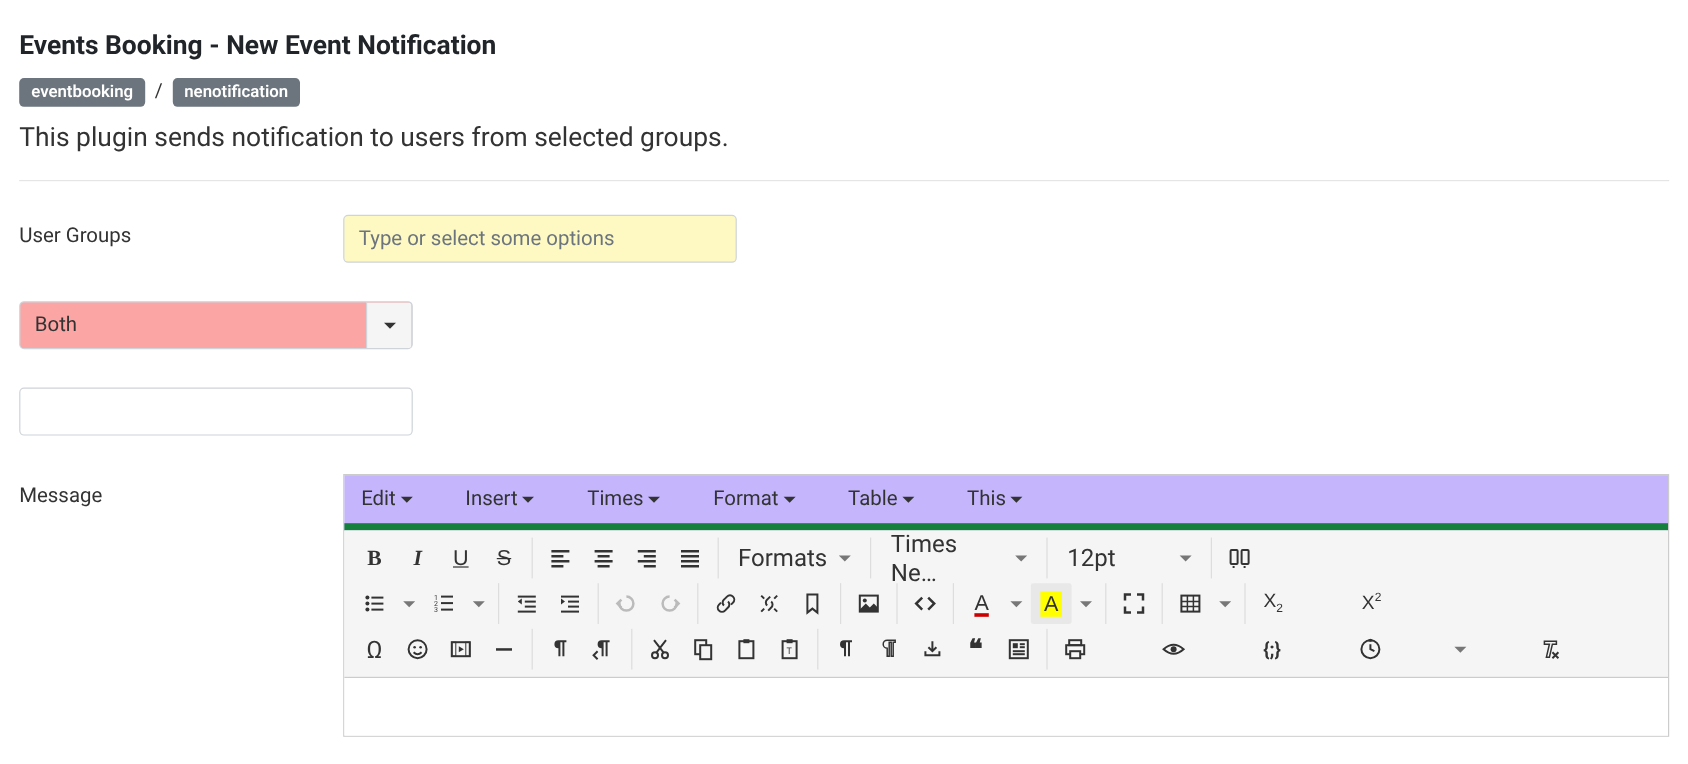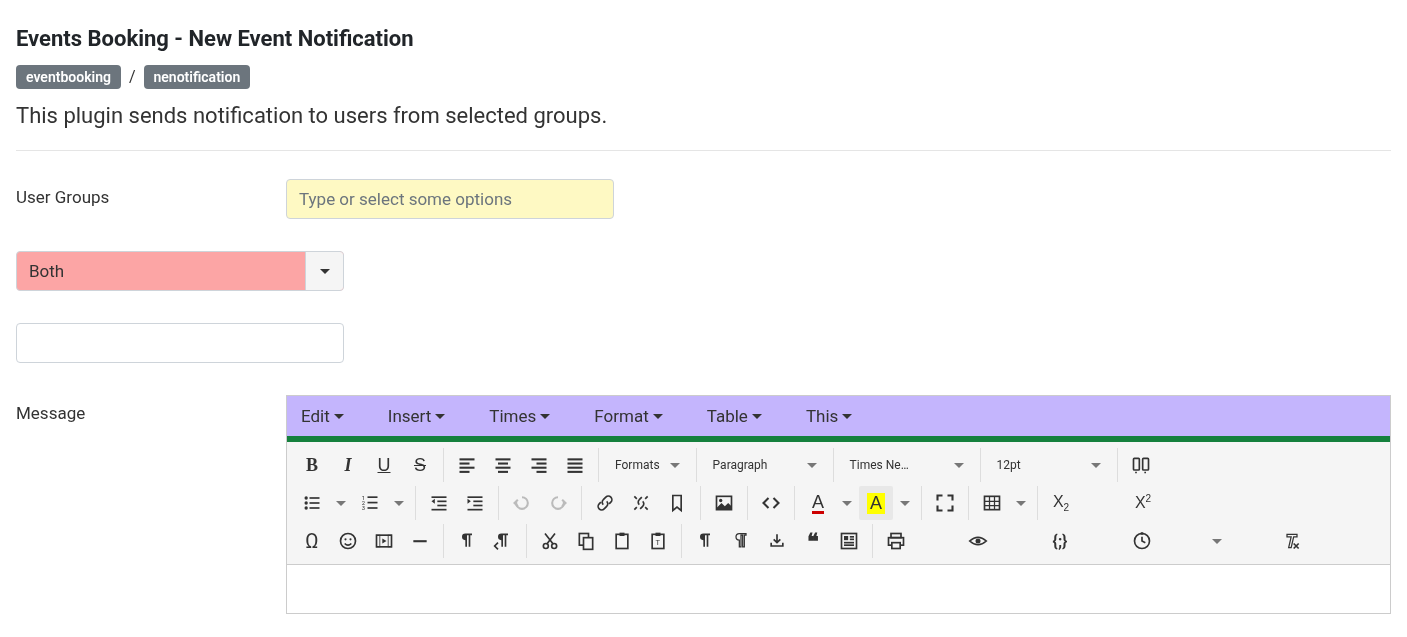--- a/index.html
+++ b/index.html
@@ -158,21 +158,21 @@
   .tbtn svg { width: 20px; height: 20px; fill: #333; display: block; }
   .tbtn.disabled svg { fill: #bbb; }
   .tbtn.hl { background: #e8e8e8; }
   .tdrop {
     height: 34px;
     display: flex;
     align-items: center;
     padding: 0 10px;
     gap: 10px;
     cursor: pointer;
-    font-size: 12px;
+    font-size: 20px;
     color: #333;
   }
   .tdrop.fixed { justify-content: space-between; }
   .tdrop .caret-down { border-top-color: #777; }
   .caret-only { width: 20px; display:flex; align-items:center; justify-content:center; height:34px; cursor:pointer;}
   .caret-only .caret-down { border-top-color: #777; }
 
   .icon-letter { font-family: Georgia, serif; font-size: 18px; font-weight: bold; }
   .icon-b { font-weight: 900; }
   .icon-i { font-style: italic; }
@@ -308,26 +308,20 @@
                 </svg>
               </div>
           </div>
           <div class="tgroup">
             <div class="tdrop">
                 <span>Formats</span>
                 <div class="caret-down"></div>
               </div>
           </div>
           <div class="tgroup">
-            <div class="tdrop fixed" style="width:124px">
-                <span>Paragraph</span>
-                <div class="caret-down"></div>
-              </div>
-          </div>
-          <div class="tgroup">
             <div class="tdrop fixed" style="width:134px">
                 <span>Times Ne…</span>
                 <div class="caret-down"></div>
               </div>
           </div>
           <div class="tgroup">
             <div class="tdrop fixed" style="width:124px">
                 <span>12pt</span>
                 <div class="caret-down"></div>
               </div>

